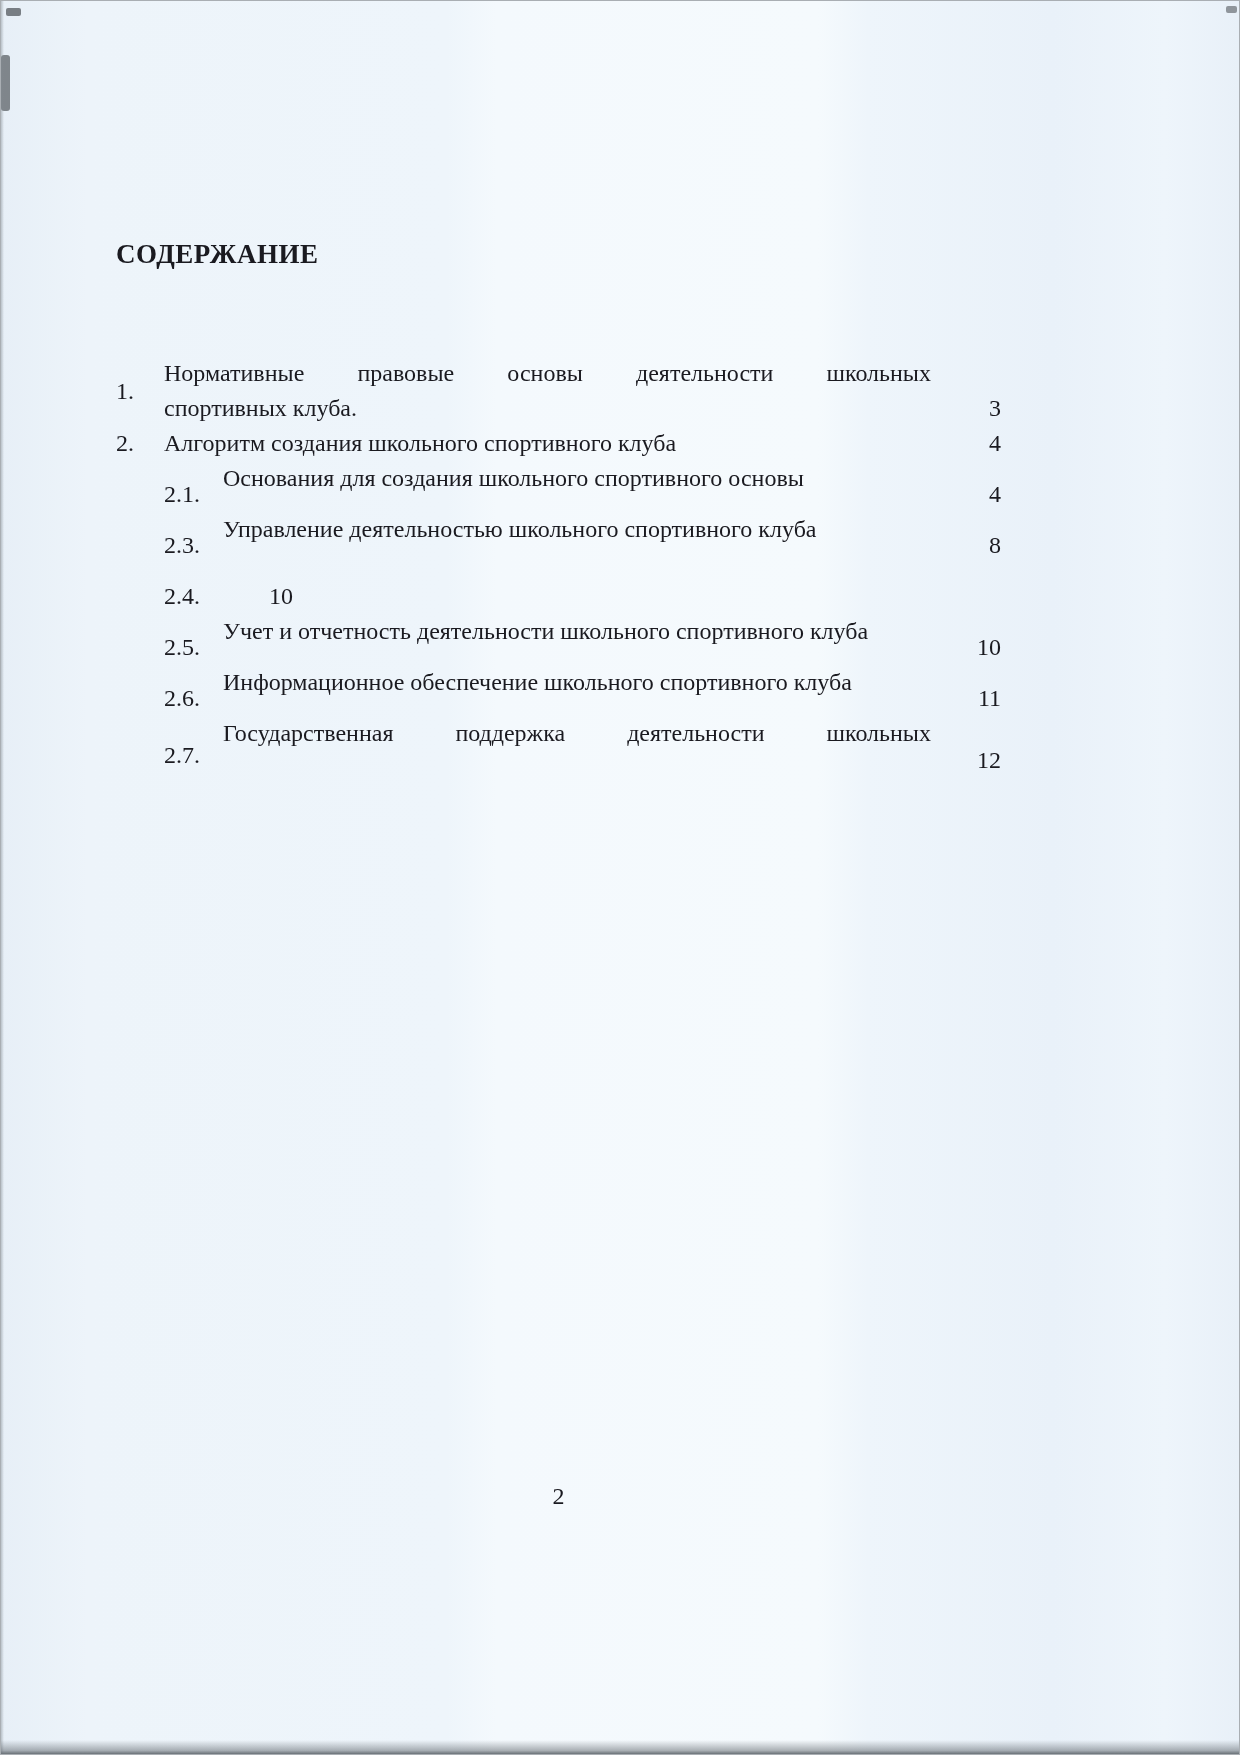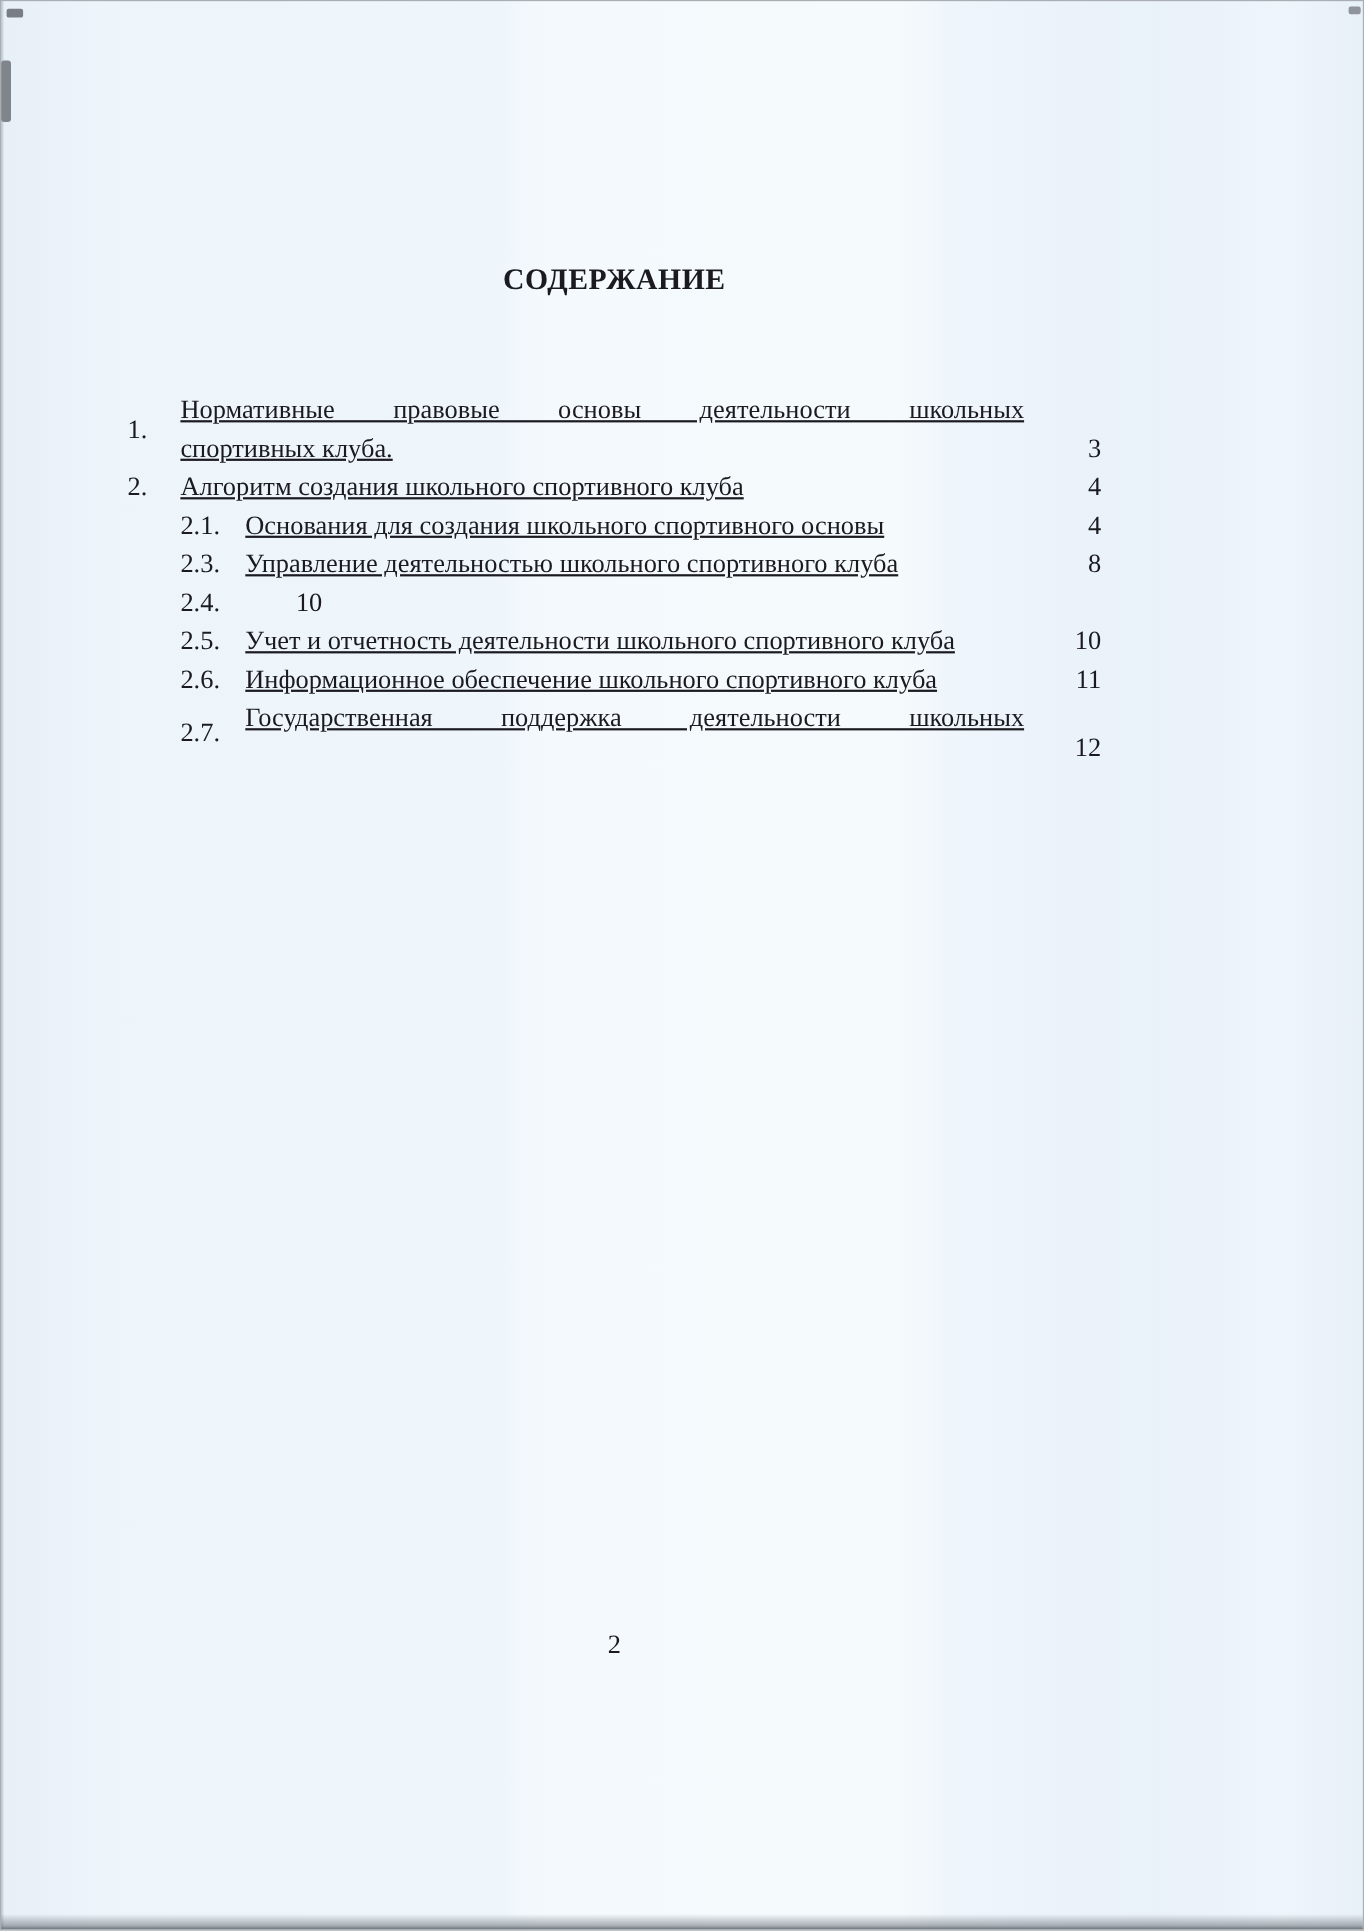--- a/index.html
+++ b/index.html
@@ -17,37 +17,36 @@
       linear-gradient(90deg,
         #e7eff7 0%, #edf4fa 7%, #eef5fb 36%,
         #f4f9fd 40%, #f5fafd 66%, #eef5fb 70%,
         #e9f1f9 85%, #eef5fb 94%, #e8f0f8 100%);
   }
   .content { margin-left: 115px; width: 885px; }
 
   .doc-title {
     padding-top: 238px;
     margin: 0;
-    text-align: center;
     font-size: 27px;
     font-weight: bold;
     letter-spacing: 0.5px;
   }
 
   .toc { margin-top: 86px; }
   .row { display: flex; align-items: stretch; }
   .num {
     flex: none;
     width: 48px;
     align-self: center;
     font-size: 24px;
     line-height: 35px;
   }
-  .row.l2 .num { margin-left: 48px; width: 59px; }
-  .text { flex: 1; min-width: 0; text-decoration: underline; }
+  .row.l2 .num { margin-left: 48px; width: 59px; margin-top: 16px; }
+  .text { flex: 1; min-width: 0; }
   .line { font-size: 24px; line-height: 35px; }
   .stretch { text-align: justify; text-align-last: justify; }
   .pg {
     flex: none;
     width: 70px;
     text-align: right;
     align-self: flex-end;
     font-size: 24px;
     line-height: 35px;
   }

